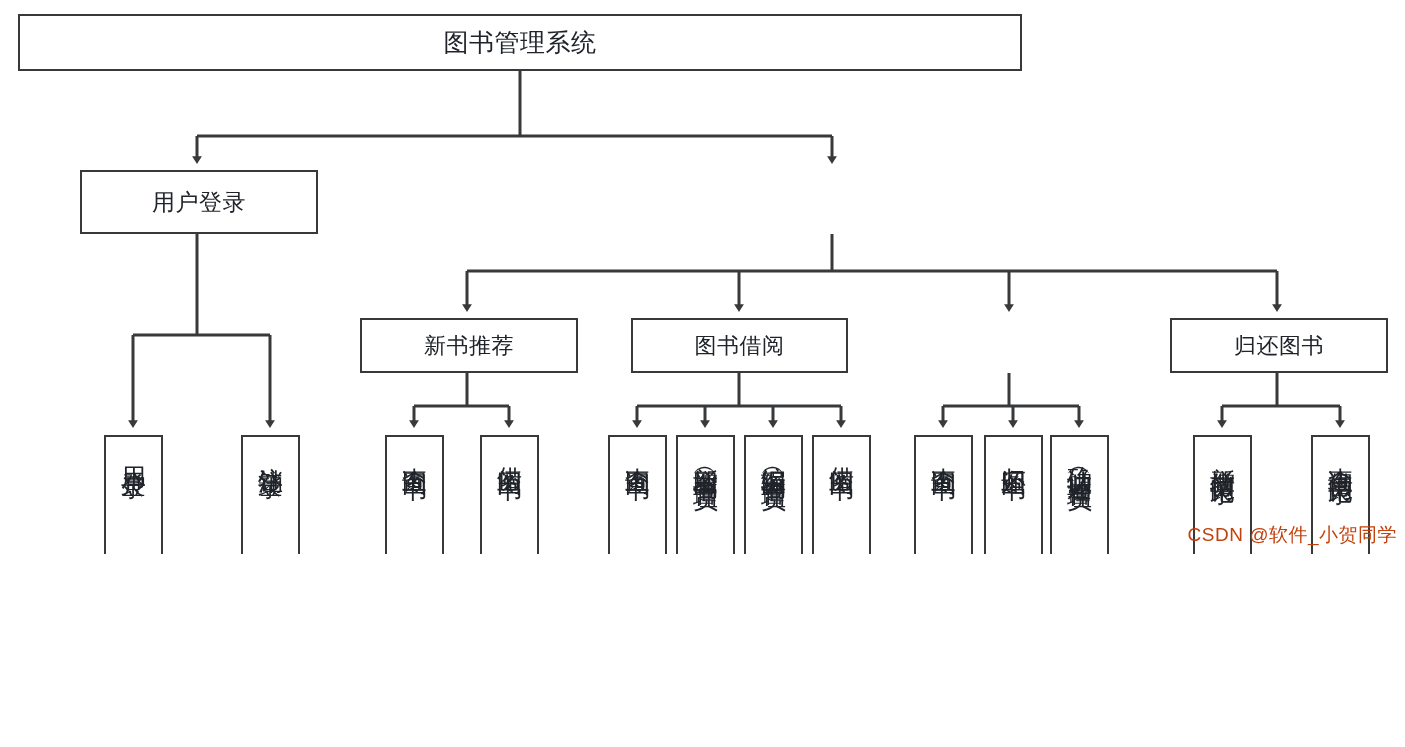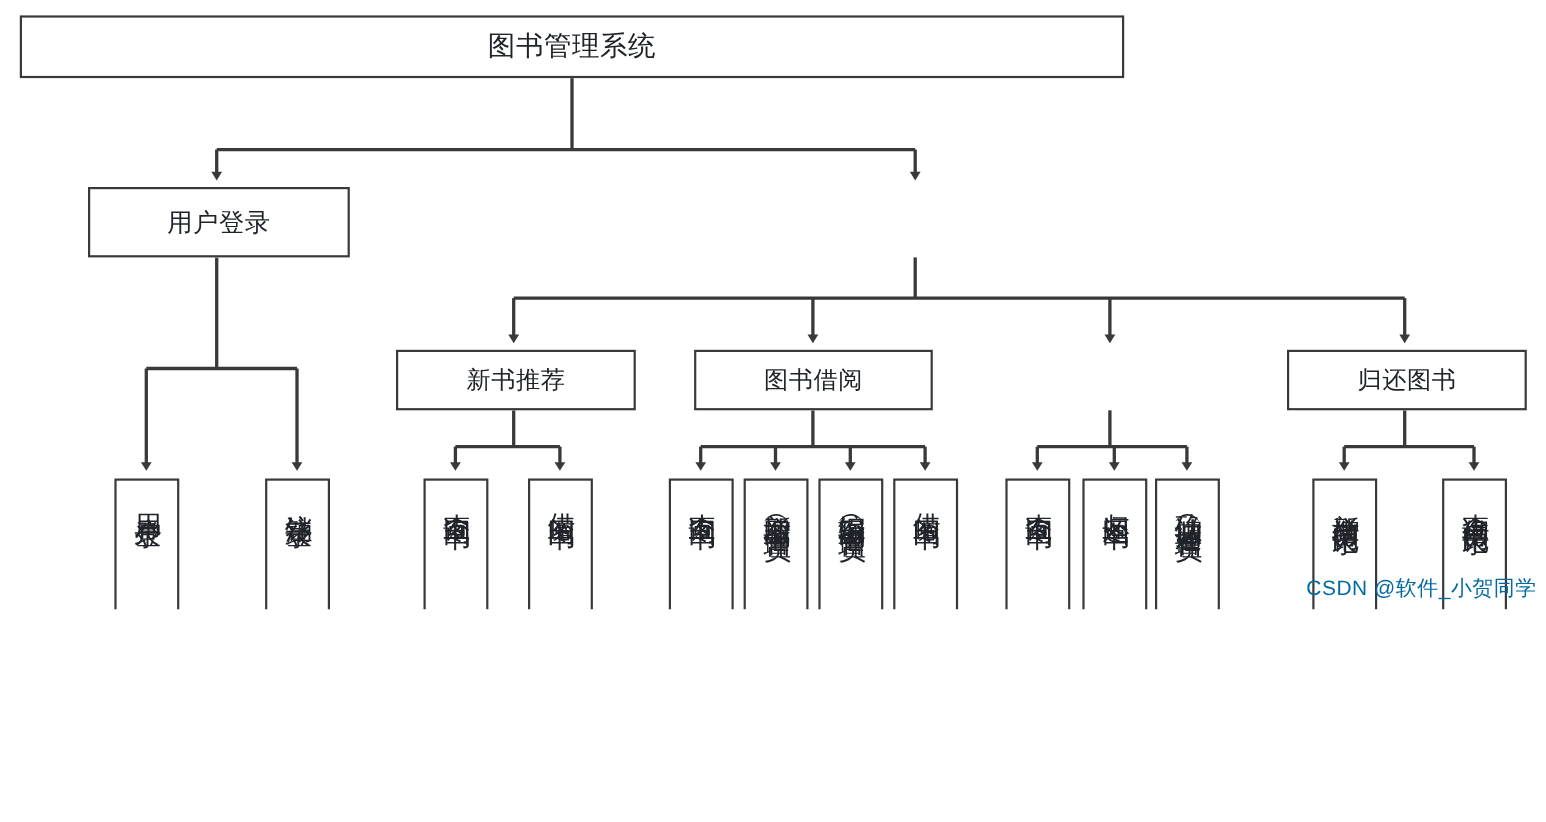--- a/index.html
+++ b/index.html
@@ -55,21 +55,21 @@
     font-size: 25px;
     line-height: 1.0;
     letter-spacing: 3px;
     white-space: nowrap;
   }
   .watermark {
     position: absolute;
     right: 8px;
     bottom: 6px;
     font-size: 19px;
-    color: #0369a1;
+    color: #c2410c;
     letter-spacing: 0.5px;
     white-space: nowrap;
     font-family: "Liberation Sans", "DejaVu Sans", sans-serif;
   }
 </style>
 </head>
 <body>
 
 <div id="canvas">
 

